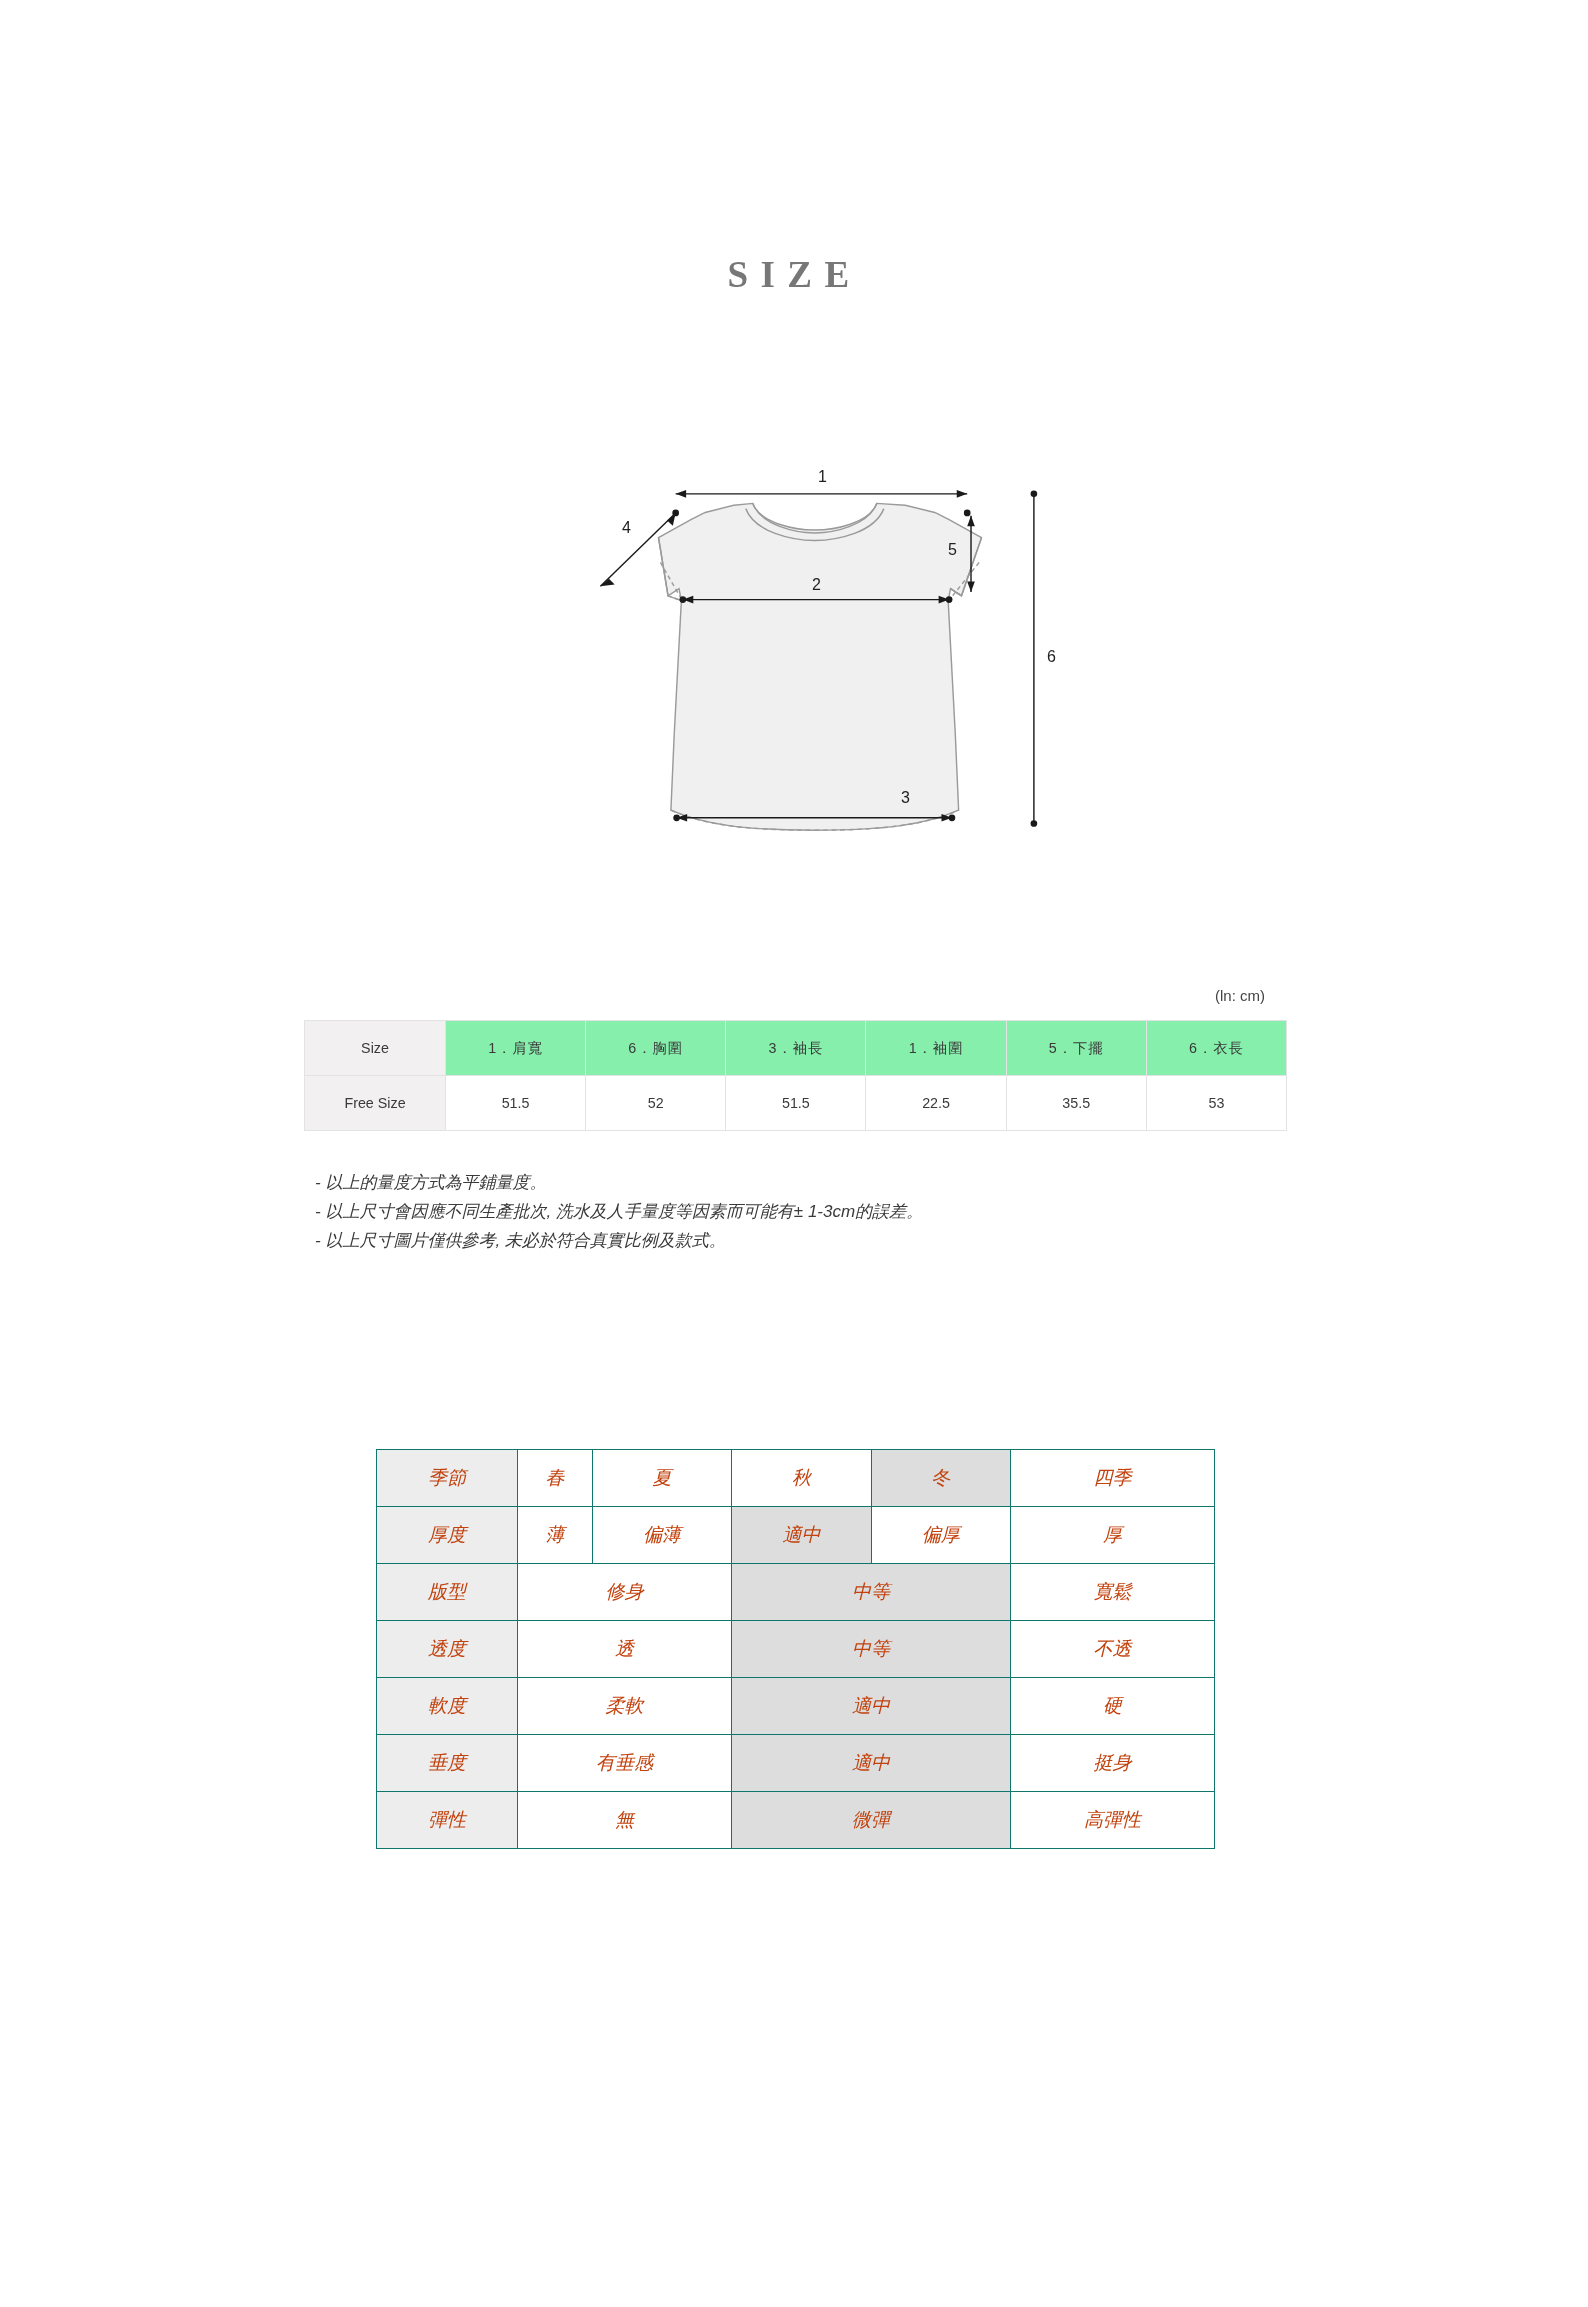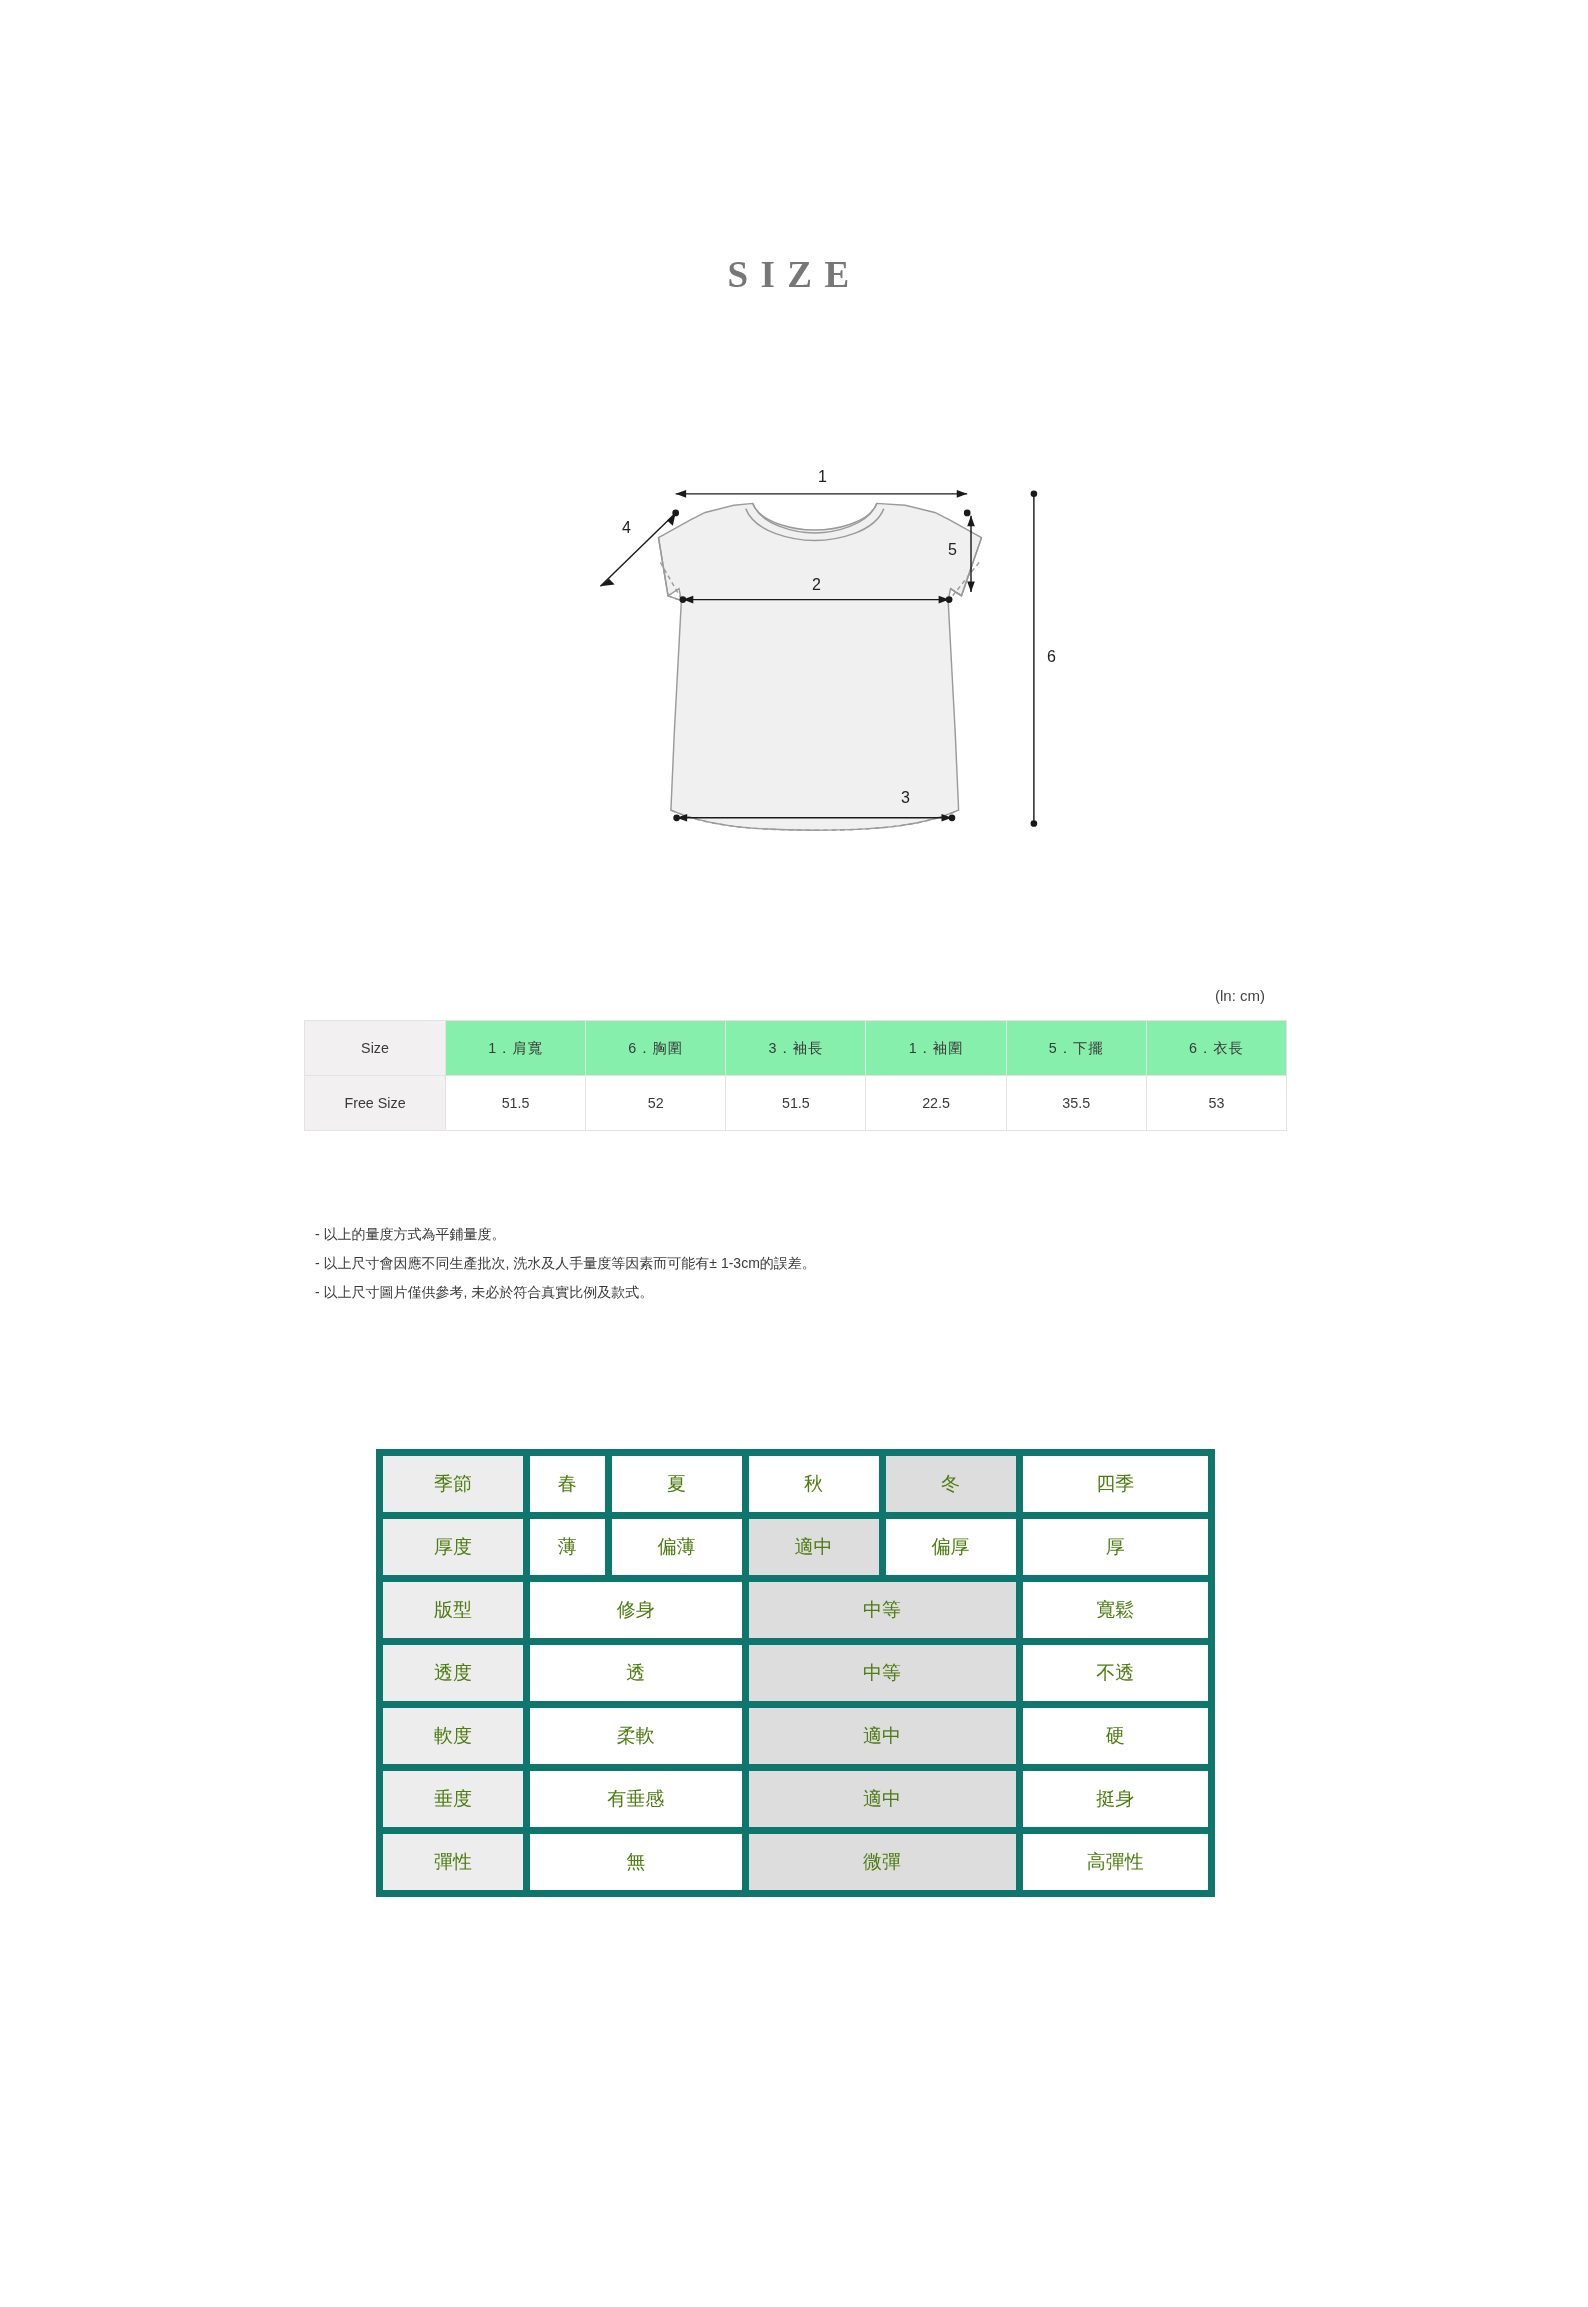--- a/index.html
+++ b/index.html
@@ -78,42 +78,44 @@
   }
   .size-table td.rowhead {
     background: #f2f0f0;
     width: 138px;
   }
   .size-table .zh { letter-spacing: 1px; }
 
   
   .notes {
     position: absolute;
-    top: 1220px;
+    top: 1168px;
     left: 315px;
-    font-size: 14px;
+    font-size: 17px;
     line-height: 29px;
     color: #3a3a3a;
+    font-style: italic;
   }
 
   
   .attr-table {
     position: absolute;
     top: 1449px;
     left: 376px;
     width: 839px;
     border-collapse: collapse;
   }
   .attr-table td {
-    border: 7px solid #0f766e;
+    border: 1px solid #0f766e;
     text-align: center;
     height: 54px;
     font-size: 19px;
-    color: #4d7c0f;
+    color: #c2410c;
     font-family: "Liberation Sans", sans-serif;
+    font-style: italic;
   }
   .attr-table td.label {
     background: #ededed;
     width: 138px;
   }
   .attr-table td.sel {
     background: #dddddd;
   }
 </style>
 </head>

